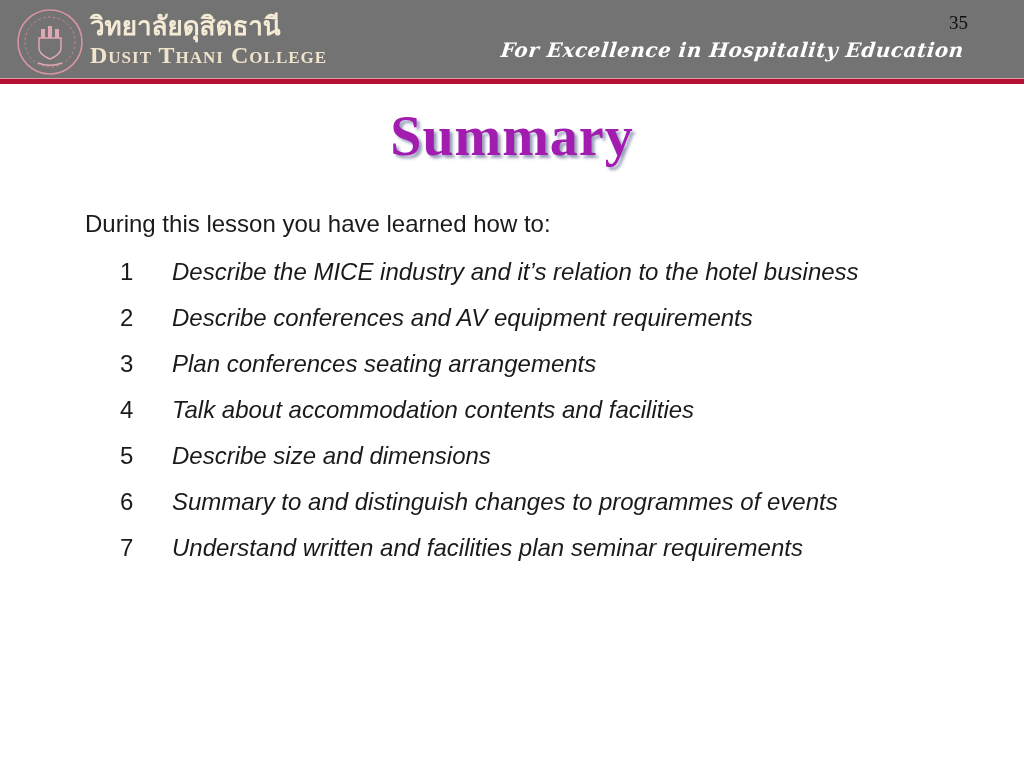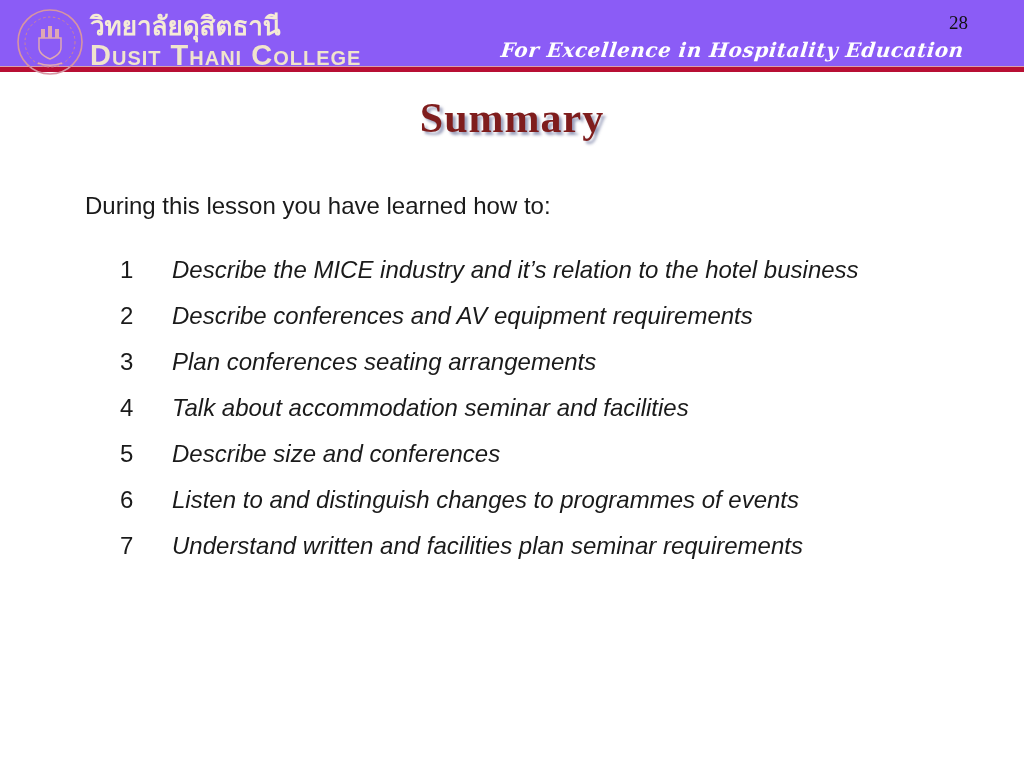--- a/index.html
+++ b/index.html
@@ -8,22 +8,22 @@
     background: #ffffff;
     font-family: "Liberation Sans", sans-serif;
     position: relative;
     overflow: hidden;
   }
 
   
   .header {
     position: relative;
     width: 100%;
-    height: 66px;
-    background: #8b5cf6;
+    height: 78px;
+    background: #737373;
   }
   .header-separator {
     width: 100%;
     height: 1px;
     background: #D9A0AC;
   }
   .header-stripe {
     width: 100%;
     height: 5px;
     background: #B80F34;
@@ -39,24 +39,24 @@
     top: 10px;
   }
   .thai-name {
     font-family: "DejaVu Sans", sans-serif;
     font-weight: bold;
     font-size: 26px;
     line-height: 32px;
     color: #F5EBD5;
   }
   .english-name {
-    font-family: Liberation Sans, sans-serif;
+    font-family: Liberation Serif, serif;
     font-variant: small-caps;
     font-weight: bold;
-    font-size: 29px;
+    font-size: 24px;
     line-height: 26px;
     letter-spacing: 1px;
     color: #F0E4CC;
   }
   .page-number {
     position: absolute;
     top: 12px;
     right: 56px;
     font-family: "Liberation Serif", serif;
     font-size: 19px;
@@ -70,40 +70,40 @@
     font-style: italic;
     font-weight: bold;
     font-size: 20px;
     letter-spacing: 0.5px;
     color: #FFFFFF;
     transform: skewX(-6deg);
   }
 
   
   .title {
-    margin-top: 20px;
+    margin-top: 26px;
     text-align: center;
     font-family: "Liberation Serif", serif;
     font-weight: bold;
-    font-size: 42px;
+    font-size: 56px;
     line-height: 52px;
     letter-spacing: 1px;
-    color: #7f1d1d;
+    color: #a21caf;
     text-shadow: 3px 3px 3px rgba(100, 108, 150, 0.65);
   }
 
   
   .content {
     margin: 48px 40px 0 85px;
     color: #1A1A1A;
   }
   .intro {
     font-size: 24px;
     line-height: 28px;
-    margin-bottom: 36px;
+    margin-bottom: 20px;
   }
   .learning-points { list-style: none; }
   .point-row {
     display: flex;
     padding-left: 35px;
     font-size: 24px;
     line-height: 28px;
     margin-bottom: 18px;
   }
   .point-number {
@@ -124,21 +124,21 @@
       <rect x="33" y="21" width="4" height="12" fill="#DFA8B2"></rect>
       <rect x="40" y="24" width="4" height="9" fill="#DFA8B2"></rect>
       <path d="M24 33 h22 v10 c0 7 -11 11 -11 11 c0 0 -11 -4 -11 -11 z" fill="none" stroke="#DFA8B2" stroke-width="1.5"></path>
       <path d="M23 58 c8 3 16 3 24 0" fill="none" stroke="#DFA8B2" stroke-width="1.5"></path>
     </svg>
   </span>
   <div class="college-names">
     <div class="thai-name">วิทยาลัยดุสิตธานี</div>
     <div class="english-name">Dusit Thani College</div>
   </div>
-  <div class="page-number">28</div>
+  <div class="page-number">35</div>
   <div class="tagline">For Excellence in Hospitality Education</div>
 </div>
 <div class="header-separator"></div>
 <div class="header-stripe"></div>
 
 <h1 class="title">Summary</h1>
 
 <div class="content">
   <p class="intro">During this lesson you have learned how to:</p>
   <ul class="learning-points">
@@ -152,31 +152,31 @@
     <span class="point-text">Describe conferences and AV equipment requirements</span>
   </li>
 
   <li class="point-row">
     <span class="point-number">3</span>
     <span class="point-text">Plan conferences seating arrangements</span>
   </li>
 
   <li class="point-row">
     <span class="point-number">4</span>
-    <span class="point-text">Talk about accommodation seminar and facilities</span>
+    <span class="point-text">Talk about accommodation contents and facilities</span>
   </li>
 
   <li class="point-row">
     <span class="point-number">5</span>
-    <span class="point-text">Describe size and conferences</span>
+    <span class="point-text">Describe size and dimensions</span>
   </li>
 
   <li class="point-row">
     <span class="point-number">6</span>
-    <span class="point-text">Listen to and distinguish changes to programmes of events</span>
+    <span class="point-text">Summary to and distinguish changes to programmes of events</span>
   </li>
 
   <li class="point-row">
     <span class="point-number">7</span>
     <span class="point-text">Understand written and facilities plan seminar requirements</span>
   </li>
 </ul>
 </div>
 
 </body></html>

